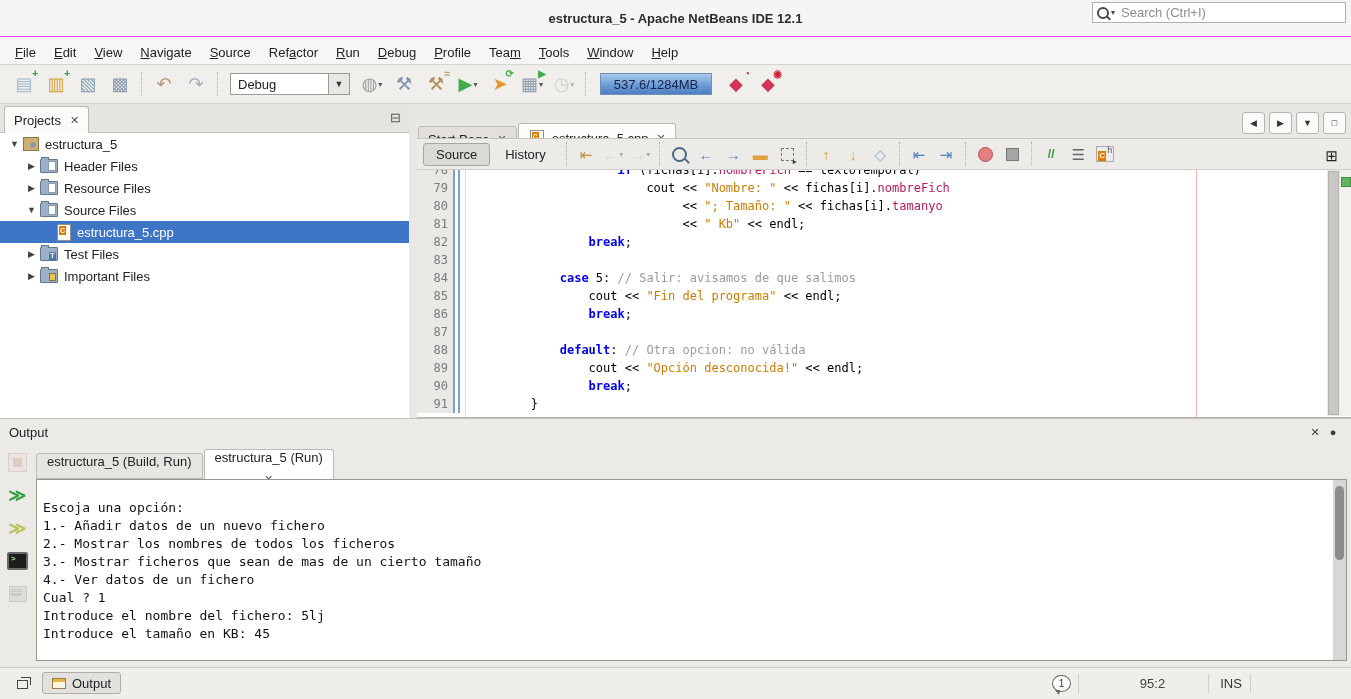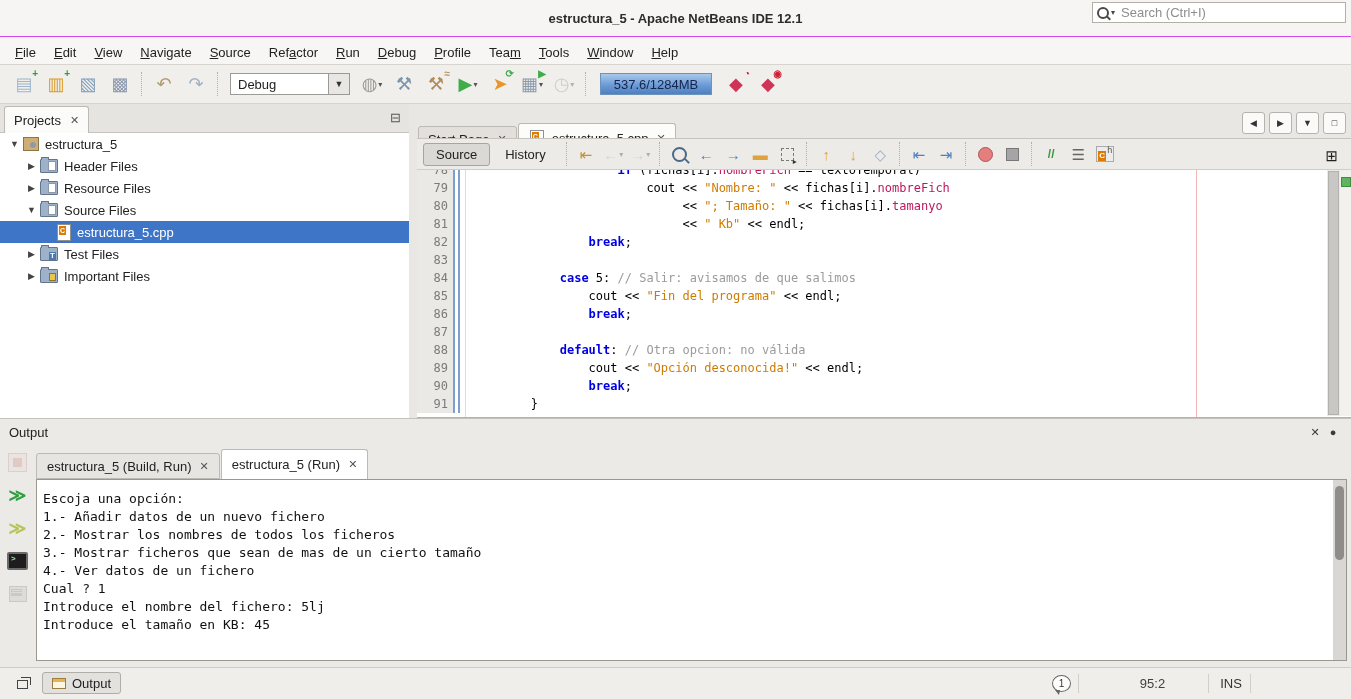--- a/index.html
+++ b/index.html
@@ -112,25 +112,25 @@
   .outheader{height:26px;display:flex;align-items:center;padding:0 9px;}
   .outheader .sp{flex:1;}
   .outheader .tbi{width:18px;height:18px;}
   .outheader .tbi .g{font-size:11px;color:#3a3a3a;}
   .outbody{position:absolute;top:26px;left:0;right:0;bottom:0;}
   .outicons{position:absolute;left:0;top:6px;width:35px;display:flex;flex-direction:column;align-items:center;gap:11px;}
   .outicons .tbi{width:22px;height:22px;}
   .outicons .tbi .g{font-size:17px;font-weight:bold;}
   .outtabs{position:absolute;left:36px;right:0;top:4px;height:30px;display:flex;align-items:flex-end;}
   .outtab{height:26px;display:flex;align-items:center;gap:8px;padding:0 10px;background:#e7e5e1;
-          border:1px solid #bdbab4;margin-right:1px;border-radius:3px 3px 0 0;box-sizing:border-box;white-space:nowrap;}
+          border:1px solid #bdbab4;margin-right:1px;border-radius:3px 3px 0 0;box-sizing:border-box;white-space:nowrap;flex-direction:column;}
   .outtab.active{background:#fff;height:30px;border-bottom:none;}
   .outtext{position:absolute;left:36px;top:34px;right:4px;bottom:8px;background:#fff;border:1px solid #9a978f;
            font-family:"DejaVu Sans Mono",monospace;font-size:13px;line-height:18px;
-           padding:10px 6px;white-space:pre;overflow:hidden;color:#111;}
+           padding:19px 6px;white-space:pre;overflow:hidden;color:#111;}
   .outvscroll{position:absolute;right:5px;top:35px;bottom:9px;width:13px;background:#d9d7d3;}
   .outvthumb{position:absolute;left:2px;top:6px;width:9px;height:74px;background:#8f8d89;border-radius:5px;}
   
   .statusbar{position:absolute;left:0;right:0;bottom:0;height:31px;background:#f0eeea;border-top:1px solid #cfccc6;}
   .css-restore{position:absolute;left:17px;top:12px;width:9px;height:7px;border:1px solid #444;}
   .css-restore::after{content:"";position:absolute;left:3px;top:-4px;width:9px;height:7px;
                       border:1px solid #444;border-bottom:none;border-left:none;background:transparent;}
   .outbtn{position:absolute;left:42px;top:4px;height:22px;border:1px solid #b1aea8;border-radius:3px;
           background:#e3e1dd;display:flex;align-items:center;gap:6px;padding:0 9px;box-sizing:border-box;}
   .css-window{width:14px;height:11px;border:1px solid #9a7d45;background:#fdf6e3;position:relative;box-sizing:border-box;}

